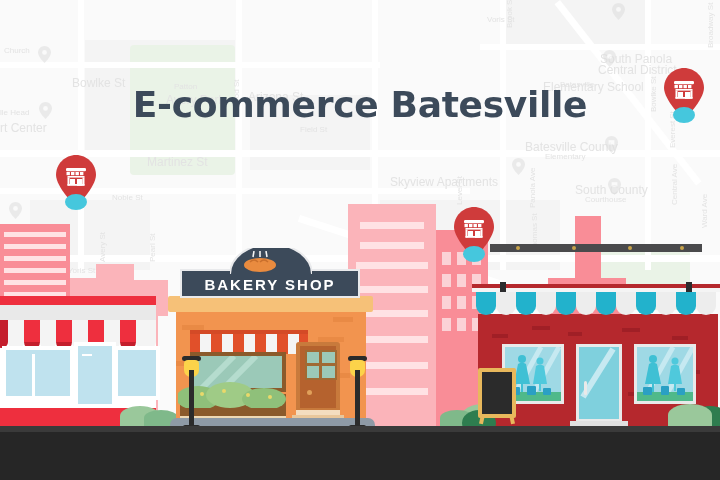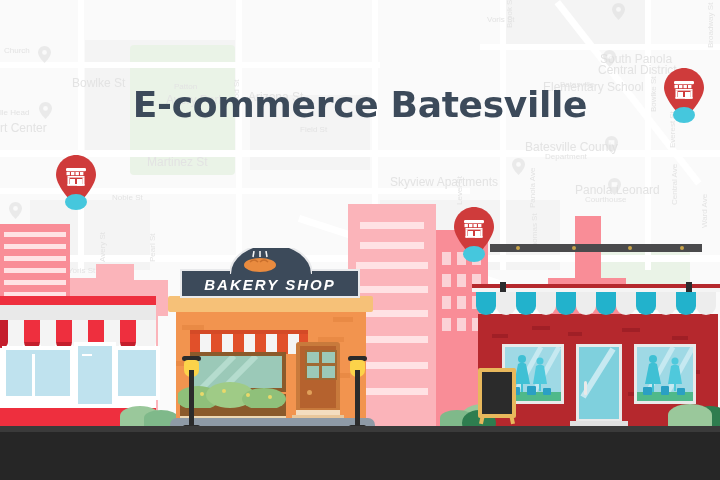--- a/index.html
+++ b/index.html
@@ -50,21 +50,21 @@
   .pin svg{position:absolute;left:0;top:0;}
 
   
   .scene{position:absolute;left:0;bottom:0;width:720px;height:260px;}
   .ground{position:absolute;left:0;bottom:0;width:720px;height:54px;background:#262626;}
   .bld{position:absolute;bottom:54px;}
   .stripe{position:absolute;background:#ffe2e4;}
   .win{position:absolute;background:#fbd2d6;}
 
   
-  .bakery{position:absolute;left:168px;bottom:54px;width:205px;height:175px;font-style:italic;}
+  .bakery{position:absolute;left:168px;bottom:54px;width:205px;height:175px;}
   .sidewalk{
     position:absolute;left:170px;bottom:44px;width:205px;height:18px;
     background:#8e9aa6;border-radius:7px;
   }
 
   .lamp-pole{position:absolute;bottom:0;width:5px;background:#2b2b2b;}
   .lamp-head{position:absolute;width:15px;height:17px;background:#fcd34a;border-radius:4px 4px 7px 7px;}
   .lamp-cap{position:absolute;width:19px;height:5px;background:#2b2b2b;border-radius:3px;}
   .lamp-base{position:absolute;bottom:0;width:17px;height:5px;background:#2b2b2b;border-radius:2px;}
 
@@ -111,22 +111,22 @@
         <div class="map-label big" style="left: 147px; top: 155px;">Martinez St</div>
         <div class="map-label" style="left: 112px; top: 193px;">Noble St</div>
         <div class="map-label big" style="left: 248px; top: 90px;">Arizona St</div>
         <div class="map-label" style="left: 300px; top: 125px;">Field St</div>
         <div class="map-label" style="left: 487px; top: 15px;">Voris St</div>
         <div class="map-label big" style="left: 600px; top: 52px;">South Panola</div>
         <div class="map-label big" style="left: 598px; top: 63px;">Central District</div>
         <div class="map-label" style="left: 560px; top: 80px;">Batesville</div>
         <div class="map-label big" style="left: 543px; top: 80px;">Elementary School</div>
         <div class="map-label big" style="left: 525px; top: 140px;">Batesville County</div>
-        <div class="map-label" style="left: 545px; top: 152px;">Department</div>
-        <div class="map-label big" style="left: 575px; top: 183px;">Panola Leonard</div>
+        <div class="map-label" style="left: 545px; top: 152px;">Elementary</div>
+        <div class="map-label big" style="left: 575px; top: 183px;">South County</div>
         <div class="map-label" style="left: 585px; top: 195px;">Courthouse</div>
         <div class="map-label big" style="left: 390px; top: 175px;">Skyview Apartments</div>
         <div class="map-label big" style="left: 378px; top: 263px;">Van Voris St</div>
         <div class="map-label" style="left: 68px; top: 266px;">Yoris St</div>
         <div class="map-label rot" style="left: 505px; top: 28px;">Brook St</div>
         <div class="map-label rot" style="left: 232px; top: 110px;">Wood St</div>
         <div class="map-label rot" style="left: 148px; top: 262px;">Pearl St</div>
         <div class="map-label rot" style="left: 98px; top: 262px;">Avery St</div>
         <div class="map-label rot" style="left: 528px; top: 208px;">Panola Ave</div>
         <div class="map-label rot" style="left: 649px; top: 112px;">Bowlke St</div>

